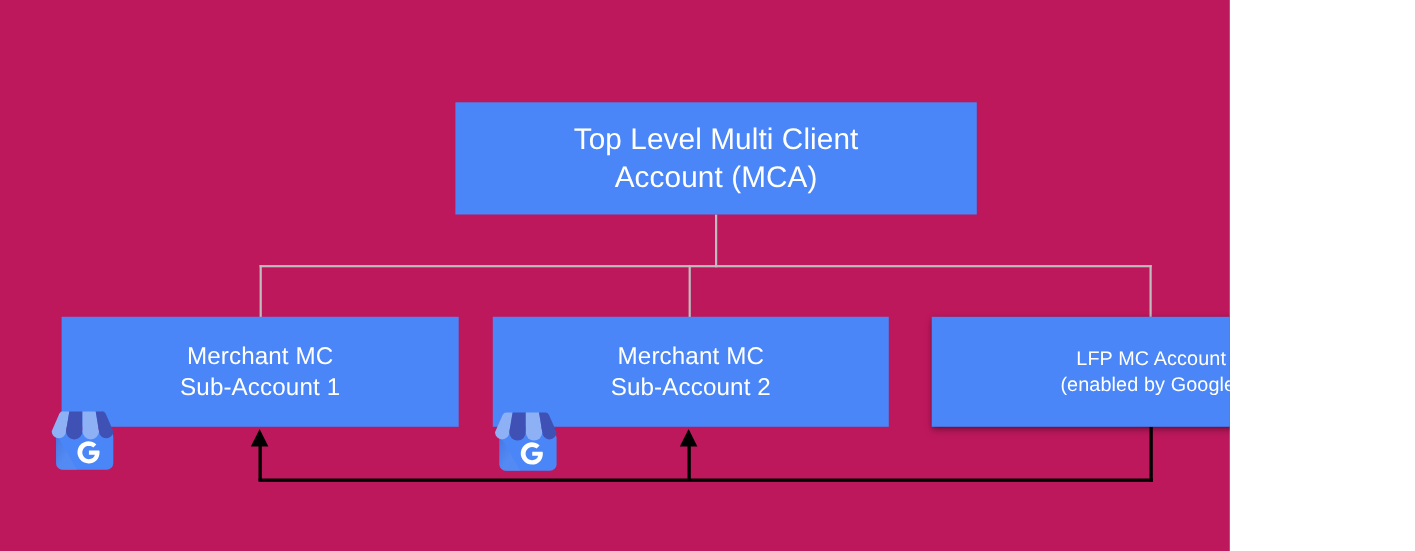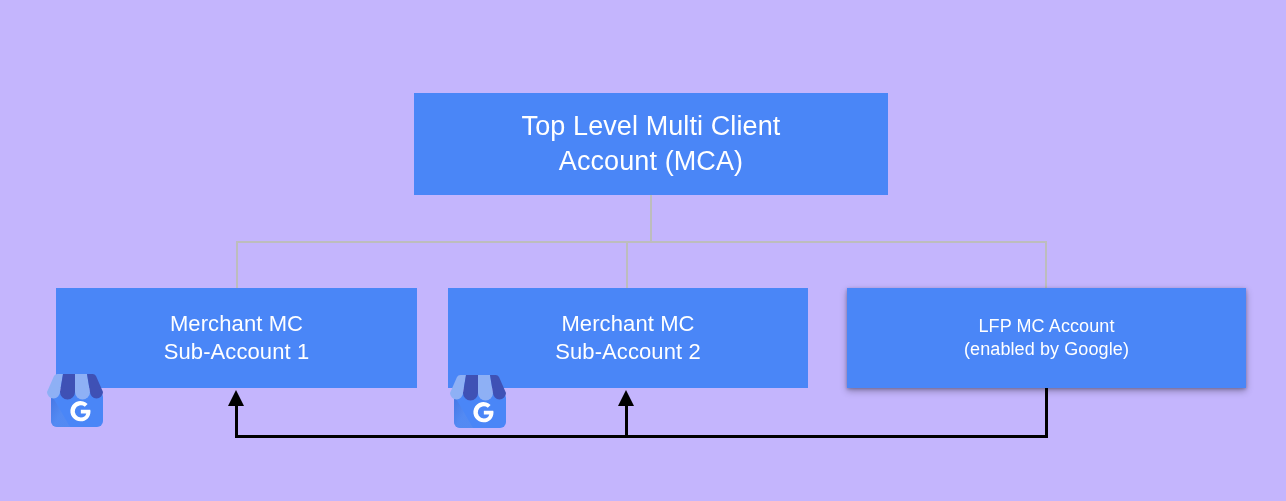--- a/index.html
+++ b/index.html
@@ -6,23 +6,23 @@
     margin: 0;
     padding: 0;
     background: #ffffff;
   }
   body {
     font-family: "Liberation Sans", sans-serif;
     -webkit-font-smoothing: antialiased;
   }
   #canvas {
     position: relative;
-    width: 1286px;
+    width: 1118px;
     height: 501px;
-    background: #c4b5fd;
+    background: #be185d;
     overflow: hidden;
   }
 
   
   .node {
     position: absolute;
     box-sizing: border-box;
     background: #4a86f7;
     color: #ffffff;
     display: flex;

